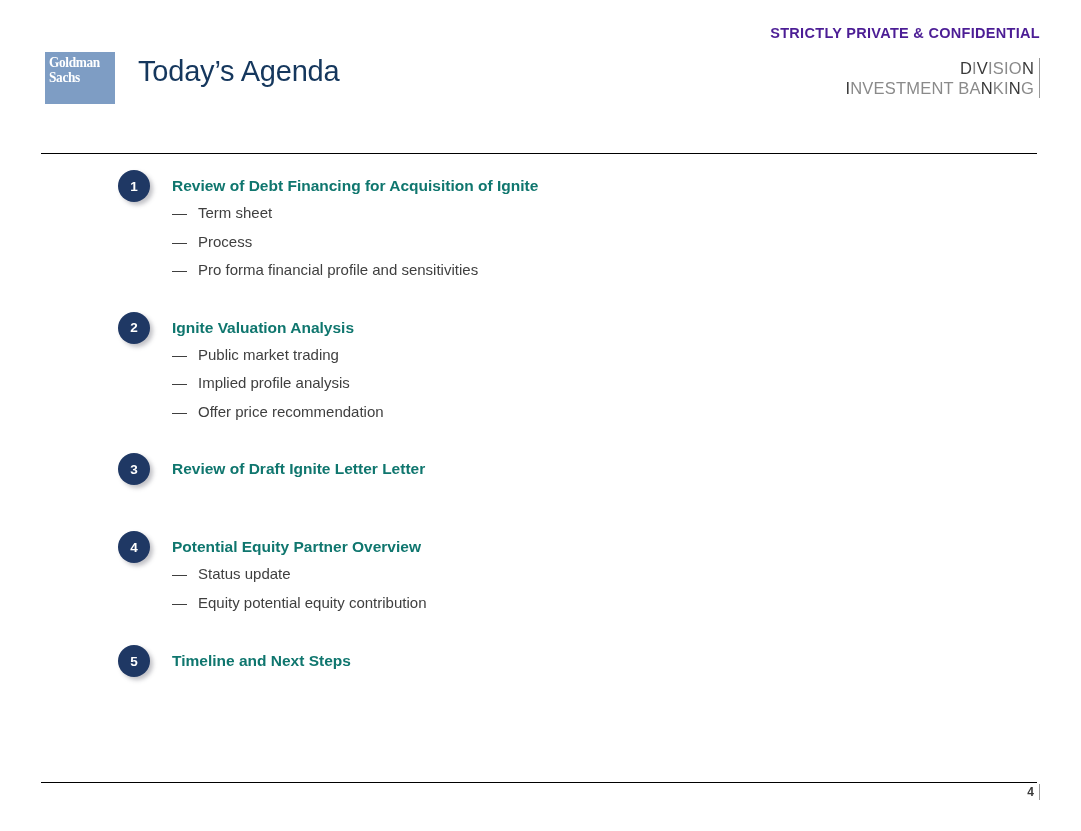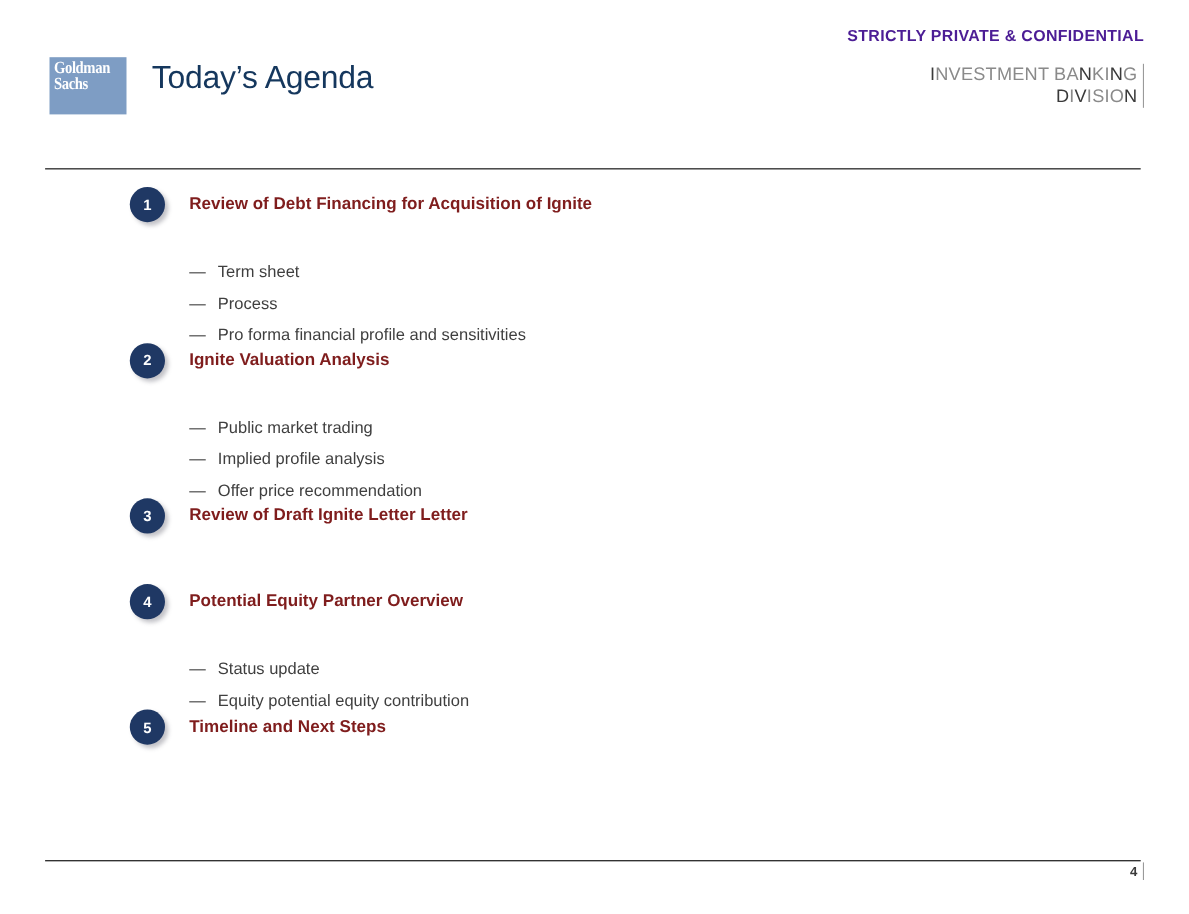--- a/index.html
+++ b/index.html
@@ -145,21 +145,21 @@
     align-items: center;
     justify-content: center;
     box-shadow: 3px 3px 4px rgba(120,120,130,0.45);
     z-index: 2;
   }
 
   .sec-title {
     margin-left: 22px;
     font-size: 15.5px;
     font-weight: bold;
-    color: #7f1d1d;
+    color: #0f766e;
     line-height: 32px;
     white-space: nowrap;
   }
 
   .sub-list { margin: 0; padding: 0; list-style: none; }
 
   .sub-item {
     display: flex;
     align-items: baseline;
     height: 28.5px;
@@ -167,21 +167,21 @@
     color: #3F3F3F;
   }
   .sub-dash {
     flex: 0 0 auto;
     width: 26px;
     margin-left: 54px;
     color: #3F3F3F;
     font-size: 15px;
     line-height: 1;
   }
-  .sub-text { white-space: nowrap; margin-top: 35px; }
+  .sub-text { white-space: nowrap; }
 
   .gap-1 { height: 22px; }
   .gap-2 { height: 22px; }
   .gap-3 { height: 44px; }
   .gap-4 { height: 23px; }
 </style>
 </head>
 <body>
 
 <div class="slide">
@@ -189,22 +189,22 @@
   <div class="confidential">STRICTLY PRIVATE &amp; CONFIDENTIAL</div>
 
   <div class="gs-logo">
     <div class="gs-logo-text">Goldman
 Sachs</div>
   </div>
 
   <div class="slide-title">Today’s Agenda</div>
 
   <div class="ibd-block">
+    <span class="ibd-line"><span class="hl">D</span><span>I</span><span class="hl">V</span><span>ISIO</span><span class="hl">N</span></span>
     <span class="ibd-line"><span class="hl">I</span><span>NVESTMENT BA</span><span class="hl">N</span><span>KI</span><span class="hl">N</span><span>G</span></span>
-    <span class="ibd-line"><span class="hl">D</span><span>I</span><span class="hl">V</span><span>ISIO</span><span class="hl">N</span></span>
   </div>
 
   <div class="rule-top"></div>
   <div class="rule-bottom"></div>
 
   <div class="page-num">4</div>
 
   <div class="agenda">
 
     <div class="agenda-section">

